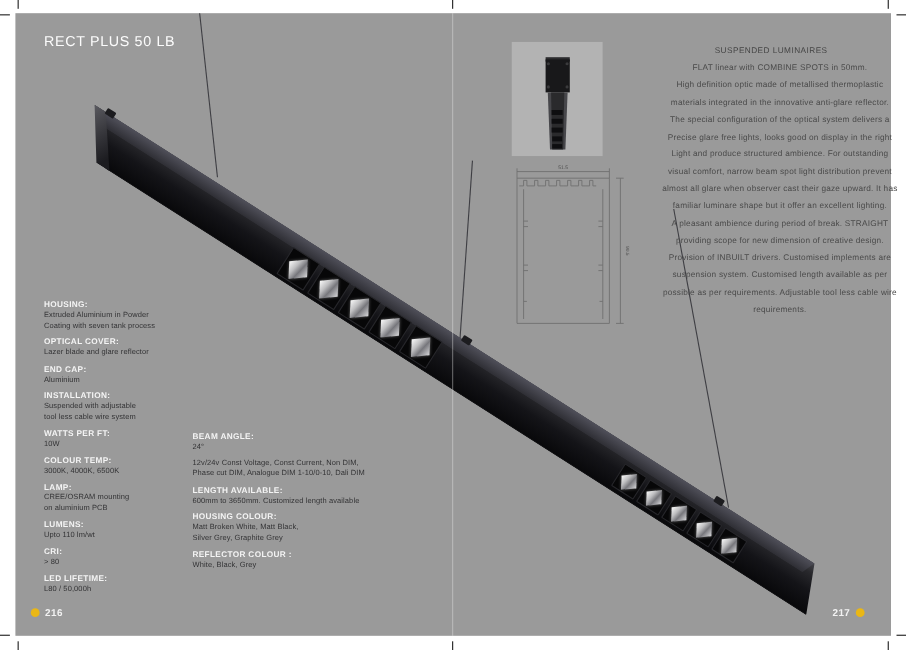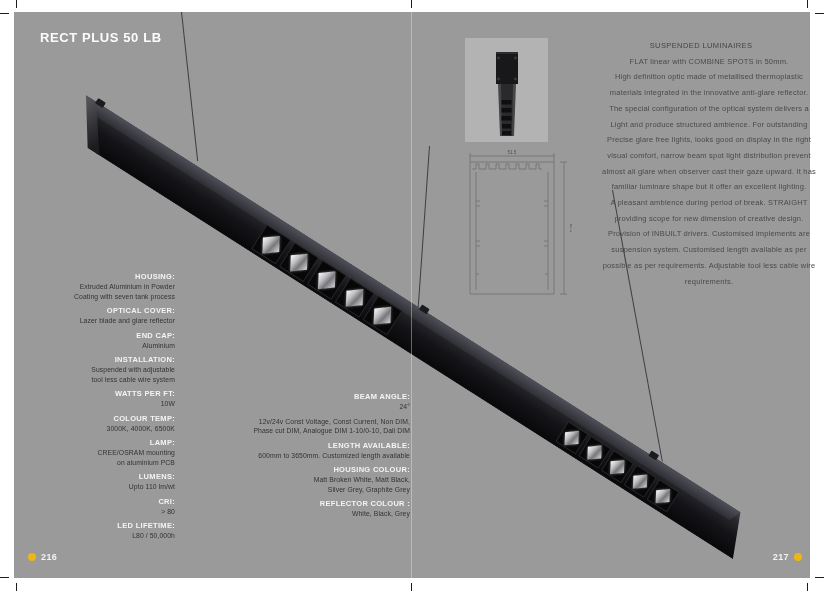--- a/index.html
+++ b/index.html
@@ -6,40 +6,40 @@
   body{
     width:824px;height:591px;position:relative;background:#ffffff;
     font-family:"Liberation Sans", sans-serif;overflow:hidden;
   }
   
   .sheet{position:absolute;left:14px;top:12px;width:796px;height:566px;background:#9a9a9a;}
   .gutter{position:absolute;left:411px;top:12px;width:1px;height:566px;background:rgba(235,235,235,.4);z-index:30;}
   
   .mark{position:absolute;background:#1c1c1c;z-index:40;}
   
-  .title{position:absolute;left:40px;top:30px;font-size:13px;font-weight:bold;color:#fcfcfc;letter-spacing:.6px;z-index:10;}
+  .title{position:absolute;left:40px;top:30px;font-size:13px;font-weight:normal;color:#fcfcfc;letter-spacing:.6px;z-index:10;}
   
   .desc{position:absolute;left:585px;top:38px;width:232px;z-index:10;color:#4a4a4a;text-align:center;}
   .desc-heading{font-size:7.5px;line-height:15.7px;letter-spacing:.4px;color:#454545;}
   .desc-line{font-size:7.5px;line-height:15.7px;letter-spacing:.2px;margin-left:16px;}
   
-  .specs{position:absolute;z-index:10;text-align:right;}
+  .specs{position:absolute;z-index:10;}
   #specs-left{left:40px;top:272px;width:135px;}
   #specs-mid{left:175px;top:392px;width:235px;}
   .spec{margin-bottom:5px;}
   .spec-label{font-size:7.5px;line-height:10px;font-weight:bold;color:#f4f4f4;letter-spacing:.3px;}
   .spec-line{font-size:6.8px;line-height:9.5px;color:#333335;letter-spacing:.1px;}
   
   .photo{position:absolute;left:465px;top:38px;width:83px;height:104px;z-index:6;}
   .tech{position:absolute;left:452px;top:146px;width:120px;height:158px;z-index:6;}
   
   .pagenum{position:absolute;top:552px;display:flex;align-items:center;gap:5px;z-index:10;
     color:#f2f2f2;font-size:9px;font-weight:bold;letter-spacing:.4px;}
   #pn-left{left:28px;}
-  #pn-right{right:22px;}
+  #pn-right{right:38px;}
   .dot{width:8px;height:8px;border-radius:50%;background:#eab715;}
   
   .cable{position:absolute;width:1px;background:#3e3e43;transform-origin:top center;z-index:4;}
   #cable1{left:181px;top:12px;height:150px;transform:rotate(-6.2deg);}
   #cable2{left:429px;top:146px;height:162px;transform:rotate(4deg);}
   #cable3{left:612px;top:190px;height:276px;transform:rotate(-10.4deg);}
   
   .fixture{position:absolute;left:86px;top:95px;width:795px;height:44px;
     transform:rotate(32.5deg);transform-origin:0 0;z-index:5;}
   .bar{position:absolute;inset:0;
@@ -180,22 +180,22 @@
 </div>
 
 <div class="desc">
   <div class="desc-heading">SUSPENDED LUMINAIRES</div>
   <div>
 
   <div class="desc-line">FLAT linear with COMBINE SPOTS in 50mm.</div>
       <div class="desc-line">High definition optic made of metallised thermoplastic</div>
       <div class="desc-line">materials integrated in the innovative anti-glare reflector.</div>
       <div class="desc-line">The special configuration of the optical system delivers a</div>
+      <div class="desc-line">Precise glare free lights, looks good on display in the right</div>
       <div class="desc-line">Light and produce structured ambience. For outstanding</div>
-      <div class="desc-line">Precise glare free lights, looks good on display in the right</div>
       <div class="desc-line">visual comfort, narrow beam spot light distribution prevent</div>
       <div class="desc-line">almost all glare when observer  cast their gaze upward. It has</div>
       <div class="desc-line">familiar luminare shape but it offer an excellent lighting.</div>
       <div class="desc-line">A pleasant ambience during period of break. STRAIGHT</div>
       <div class="desc-line">providing scope for new dimension of creative design.</div>
       <div class="desc-line">Provision of INBUILT drivers. Customised implements are</div>
       <div class="desc-line">suspension system. Customised length available as per</div>
       <div class="desc-line">possible as per requirements.  Adjustable tool less cable wire</div>
       <div class="desc-line">requirements.</div>
     </div>

